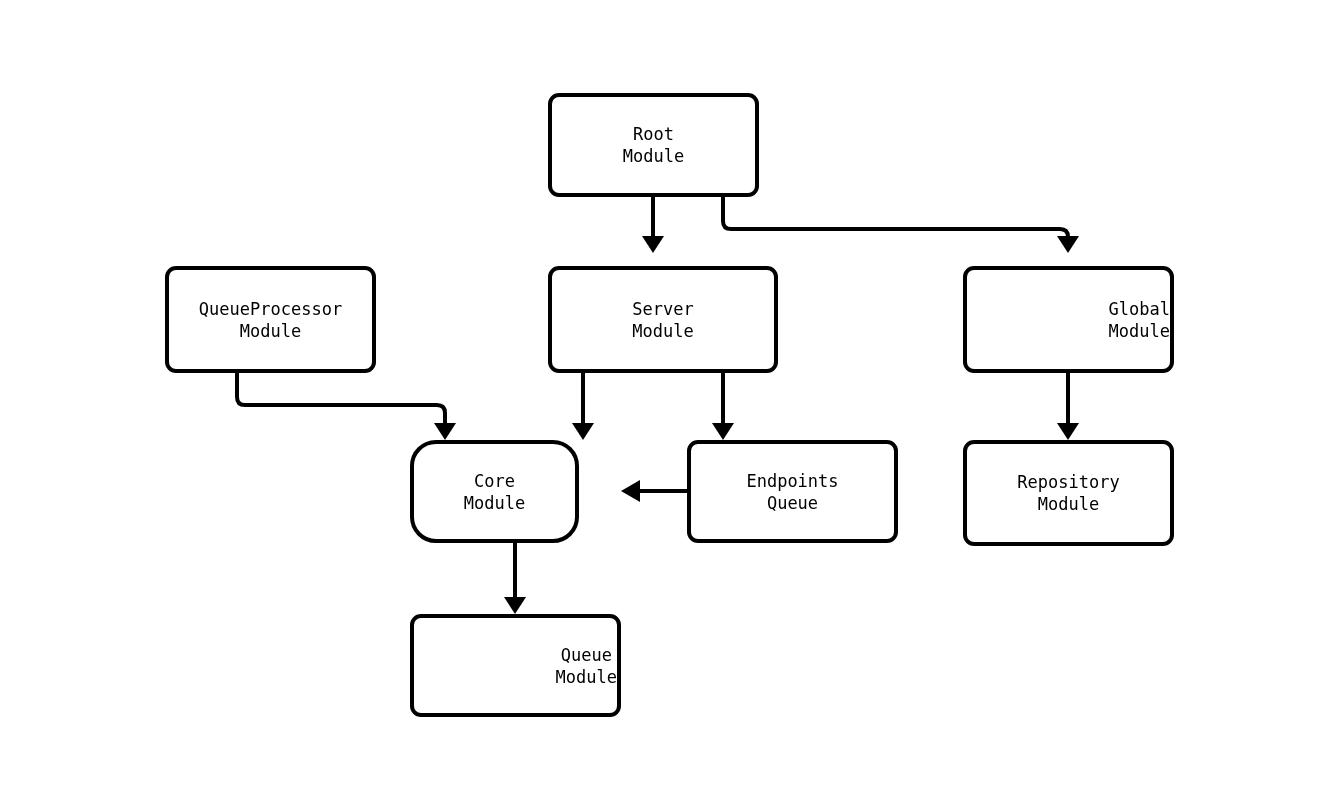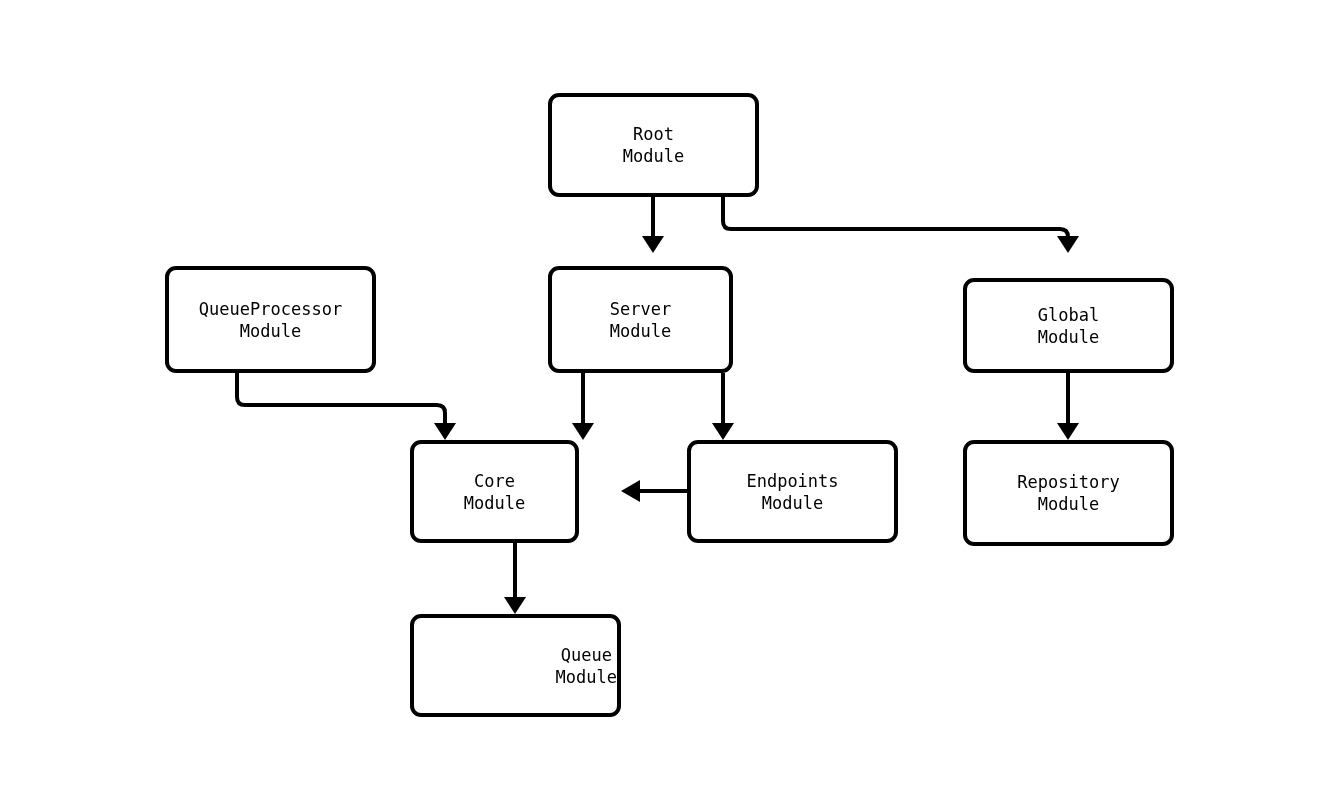--- a/index.html
+++ b/index.html
@@ -100,38 +100,38 @@
   <div class="node" style="left:548px; top:93px; width:211px; height:104px;">
     <span class="node-label">Root
 Module</span>
   </div>
 
   <div class="node" style="left:133px; top:266px; width:211px; height:107px;margin-left:32px;">
     <span class="node-label">QueueProcessor
 Module</span>
   </div>
 
-  <div class="node" style="left:548px; top:266px; width:185px; height:107px;">
+  <div class="node" style="left:548px; top:266px; width:230px; height:107px;">
     <span class="node-label">Server
 Module</span>
   </div>
 
-  <div class="node" style="left:963px; top:278px; width:211px; height:95px;">
+  <div class="node" style="left:963px; top:266px; width:211px; height:107px;justify-content:flex-end;">
     <span class="node-label">Global
 Module</span>
   </div>
 
-  <div class="node" style="left:410px; top:440px; width:169px; height:103px;">
+  <div class="node" style="left:410px; top:440px; width:169px; height:103px;border-radius:26px;">
     <span class="node-label">Core
 Module</span>
   </div>
 
   <div class="node" style="left:687px; top:440px; width:211px; height:103px;">
     <span class="node-label">Endpoints
-Module</span>
+Queue</span>
   </div>
 
   <div class="node" style="left:963px; top:440px; width:211px; height:106px;">
     <span class="node-label">Repository
 Module</span>
   </div>
 
   <div class="node" style="left:410px; top:614px; width:211px; height:103px;justify-content:flex-end;">
     <span class="node-label">Queue
 Module</span>

